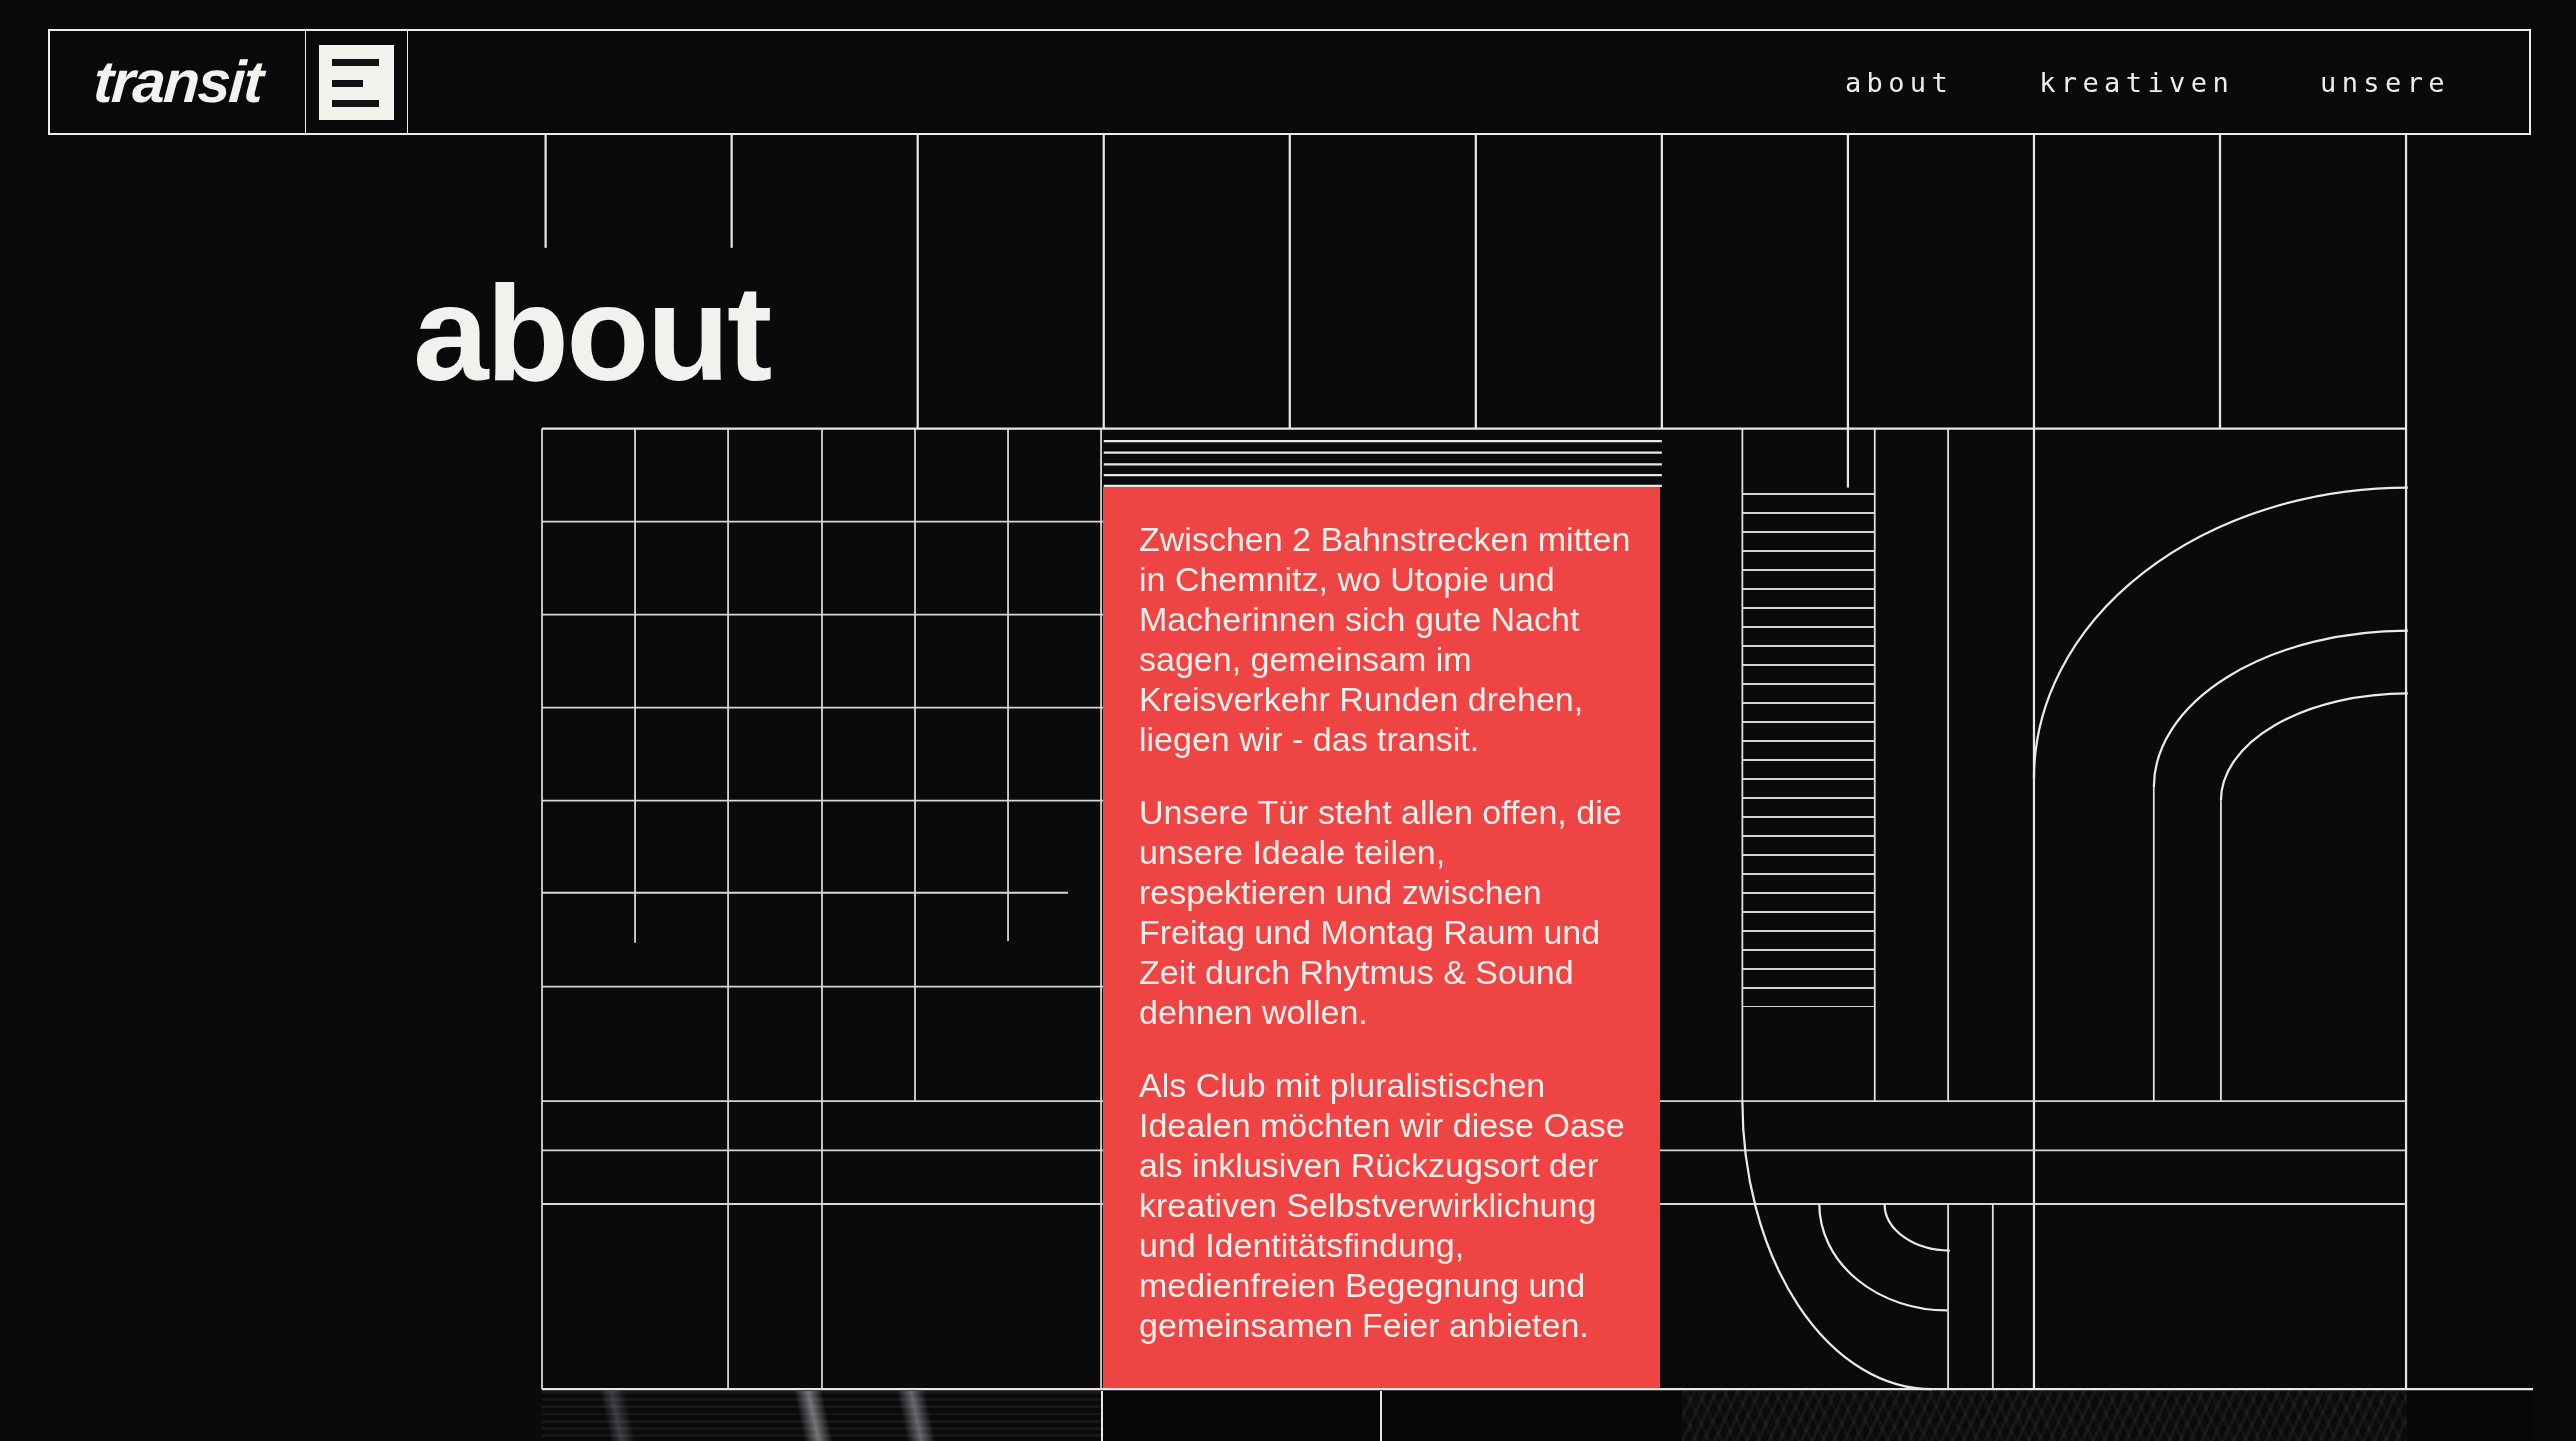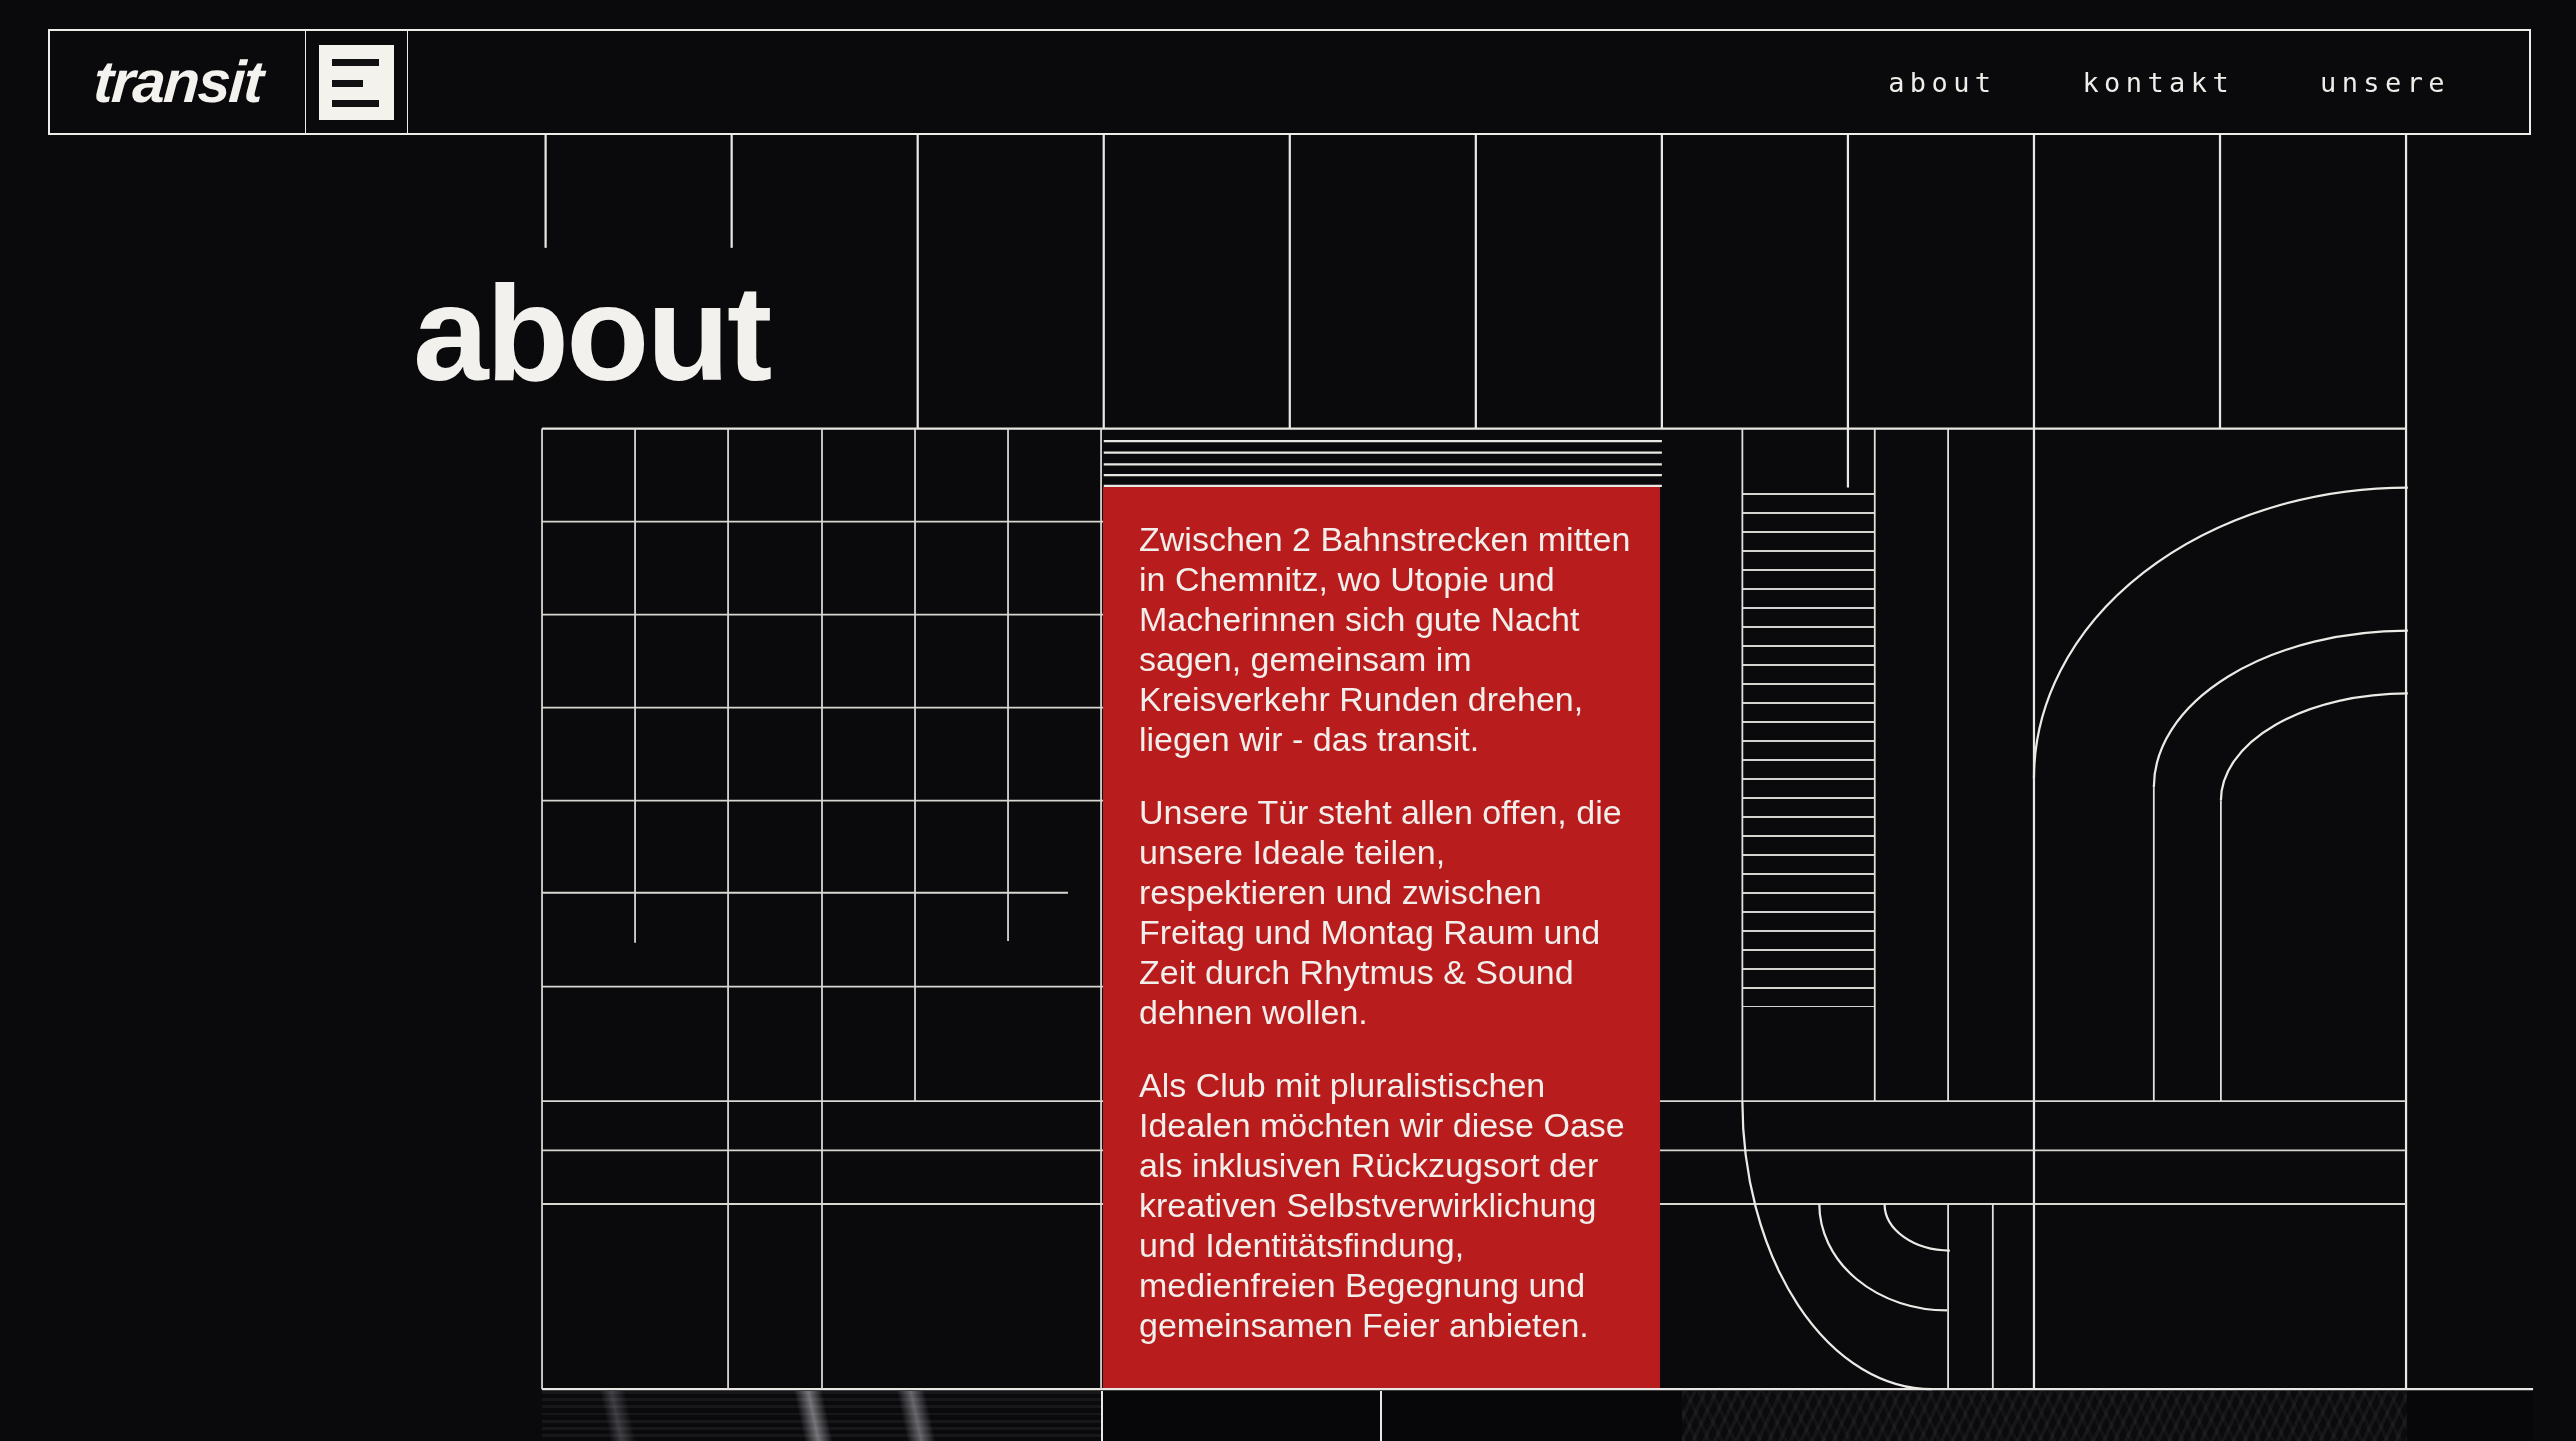--- a/index.html
+++ b/index.html
@@ -53,21 +53,21 @@
   
   svg.decor{ position:absolute; left:0; top:0; z-index:5; }
   .ladder-rungs{
     position:absolute; left:1742px; top:493px; width:132px; height:514px; z-index:5;
     background:repeating-linear-gradient(to bottom,
       rgba(230,228,224,0.92) 0 1.8px, transparent 1.8px 19px);
   }
   
   .about-panel{
     position:absolute; left:1103px; top:487px; width:557px; height:901px;
-    background:#b91c1c; z-index:10;
+    background:#ef4444; z-index:10;
     padding:32px 9px 0 36px;
   }
   .about-panel p{
     font-size:34px; line-height:40px; color:#f1efec;
     white-space:pre-line; margin:0 0 33px 0;
   }
   
   .photo-strip{
     position:absolute; left:542px; top:1391px; width:1991px; height:51px;
     background:#070608; z-index:10; overflow:hidden;
@@ -171,21 +171,21 @@
     <button class="menu-button">
       <span class="menu-icon">
         <span class="bar b1"></span>
         <span class="bar b2"></span>
         <span class="bar b3"></span>
       </span>
     </button>
   </div>
   <nav class="nav">
     <a href="#">about</a>
-    <a href="#">kontakt</a>
+    <a href="#">kreativen</a>
     <a href="#">unsere</a>
   </nav>
 </header>
 
 <h1 class="hero-title">about</h1>
 
 <section class="about-panel">
   <p>Zwischen 2 Bahnstrecken mitten
 in Chemnitz, wo Utopie und
 Macherinnen sich gute Nacht

